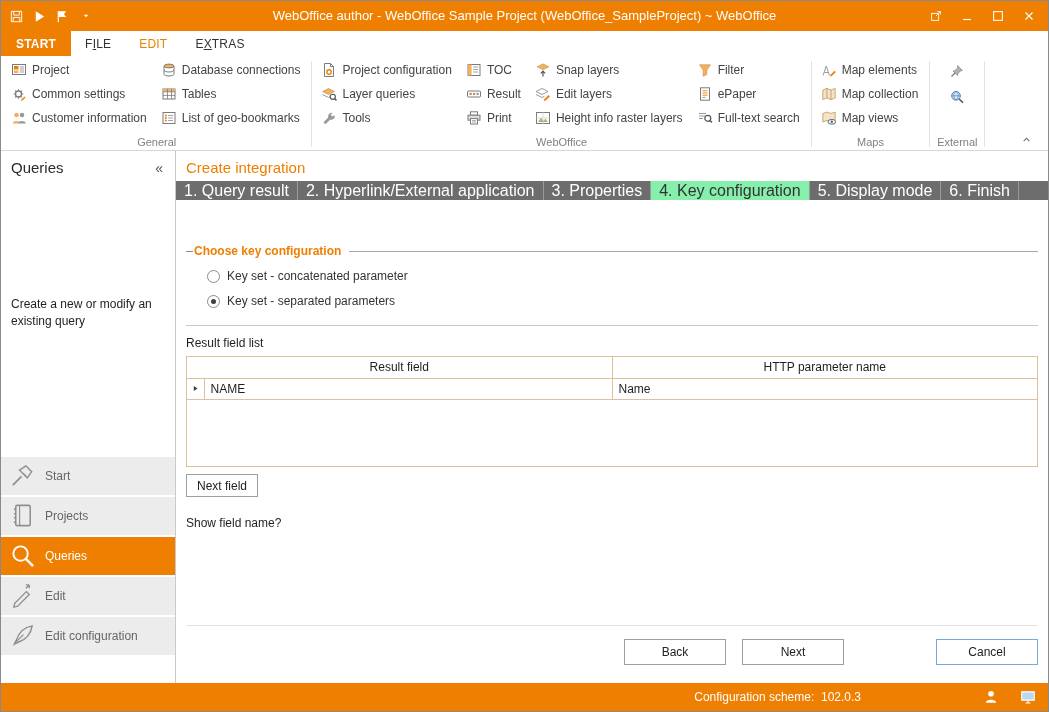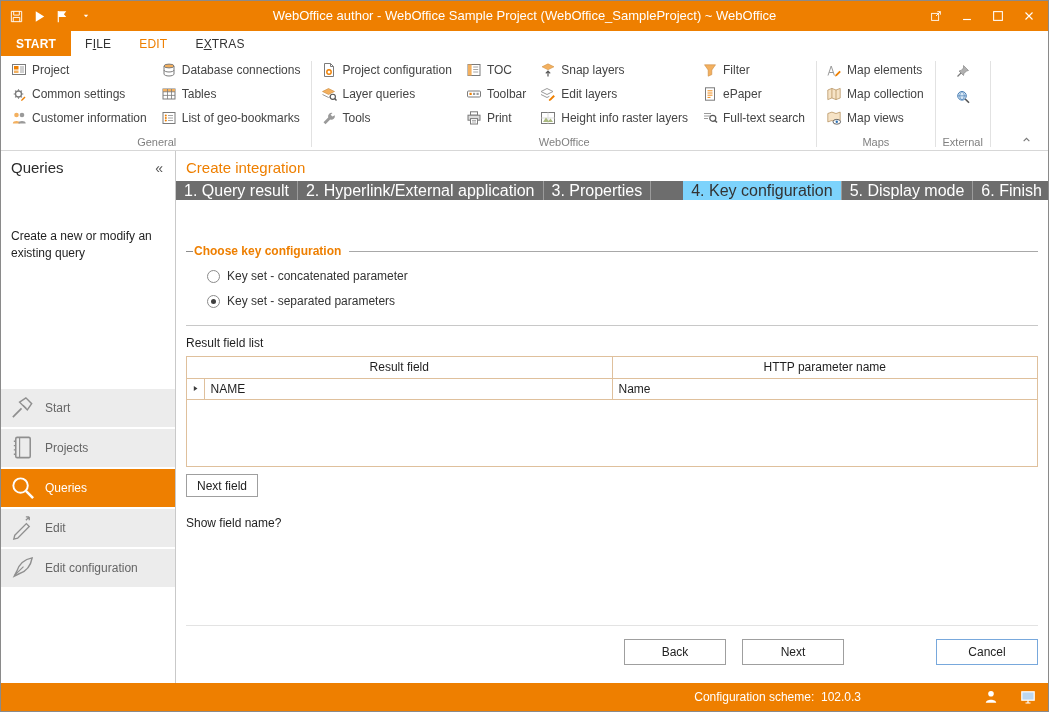--- a/index.html
+++ b/index.html
@@ -46,33 +46,33 @@
   .rcollapse button{ border:0; background:transparent; width:24px; height:16px; display:flex; align-items:center; justify-content:center; }
   .rcollapse svg{ width:13px; height:13px; display:block; }
 
   
   .content{ flex:1; display:flex; min-height:0; }
 
   .sidebar{ flex:0 0 175px; border-right:1px solid #c9c9c9; display:flex; flex-direction:column; background:#fff; }
   .sb-head{ display:flex; align-items:center; padding:8px 10px 0 10px; }
   .sb-title{ flex:1; font-size:15px; color:#2b2b2b; }
   .sb-collapse{ border:0; background:transparent; font-size:14px; color:#555; padding:0 2px; font-family:inherit; }
-  .sb-desc{ margin:52px 12px 0 10px; line-height:1.45; color:#1f1f1f; }
+  .sb-desc{ margin:120px 12px 0 10px; line-height:1.45; color:#1f1f1f; }
   .sb-nav{ margin-top:126px; }
   .nav-item{ height:38px; margin-bottom:2px; background:#ececec; display:flex; align-items:center; padding:0 8px; color:#8f8f8f; }
   .nav-item svg{ width:27px; height:27px; margin-right:9px; flex:none; display:block; }
   .nav-label{ color:#666; }
   .nav-item.active{ background:var(--orange); color:#fdfdfd; }
   .nav-item.active .nav-label{ color:#fff; }
 
   .main{ flex:1; display:flex; flex-direction:column; min-width:0; background:#fff; }
   .main-title{ color:var(--orange); font-size:15px; padding:8px 10px 5px; }
   .wizard{ display:flex; height:19px; background:var(--wiz); flex:none; }
   .wstep{ display:flex; align-items:center; padding:0 8px; color:#fff; font-size:16px; border-right:1px solid #9b9b9b; white-space:nowrap; }
-  .wstep.active{ background:#7dd3fc; color:#333;margin-left:32px; }
+  .wstep.active{ background:#86efac; color:#333; }
   .panel{ flex:1; position:relative; padding:0 10px; }
 
   .legend-row{ display:flex; align-items:center; margin-top:44px; }
   .legend-row::before{ content:""; width:7px; height:1px; background:#8c8c8c; }
   .legend{ color:var(--orange); font-weight:bold; margin:0 8px 0 1px; }
   .legend-line{ flex:1; height:1px; background:#a8a8a8; }
 
   .radio-row{ display:flex; align-items:center; margin:11px 0 0 21px; }
   .radio{ width:13px; height:13px; border:1px solid #8b8b8b; border-radius:50%; margin-right:7px; position:relative; background:#fff; flex:none; }
   .radio.checked::after{ content:""; position:absolute; left:3px; top:3px; right:3px; bottom:3px; border-radius:50%; background:#3f3f3f; }
@@ -445,21 +445,21 @@
           <div class="ritem">
               <svg>
                 <use href="#ic-toc"></use>
               </svg>
               <span>TOC</span>
             </div>
           <div class="ritem">
               <svg>
                 <use href="#ic-toolbar"></use>
               </svg>
-              <span>Toolbar</span>
+              <span>Result</span>
             </div>
           <div class="ritem">
               <svg>
                 <use href="#ic-print"></use>
               </svg>
               <span>Print</span>
             </div>
         </div>
         <div class="rcol">
           <div class="ritem">

